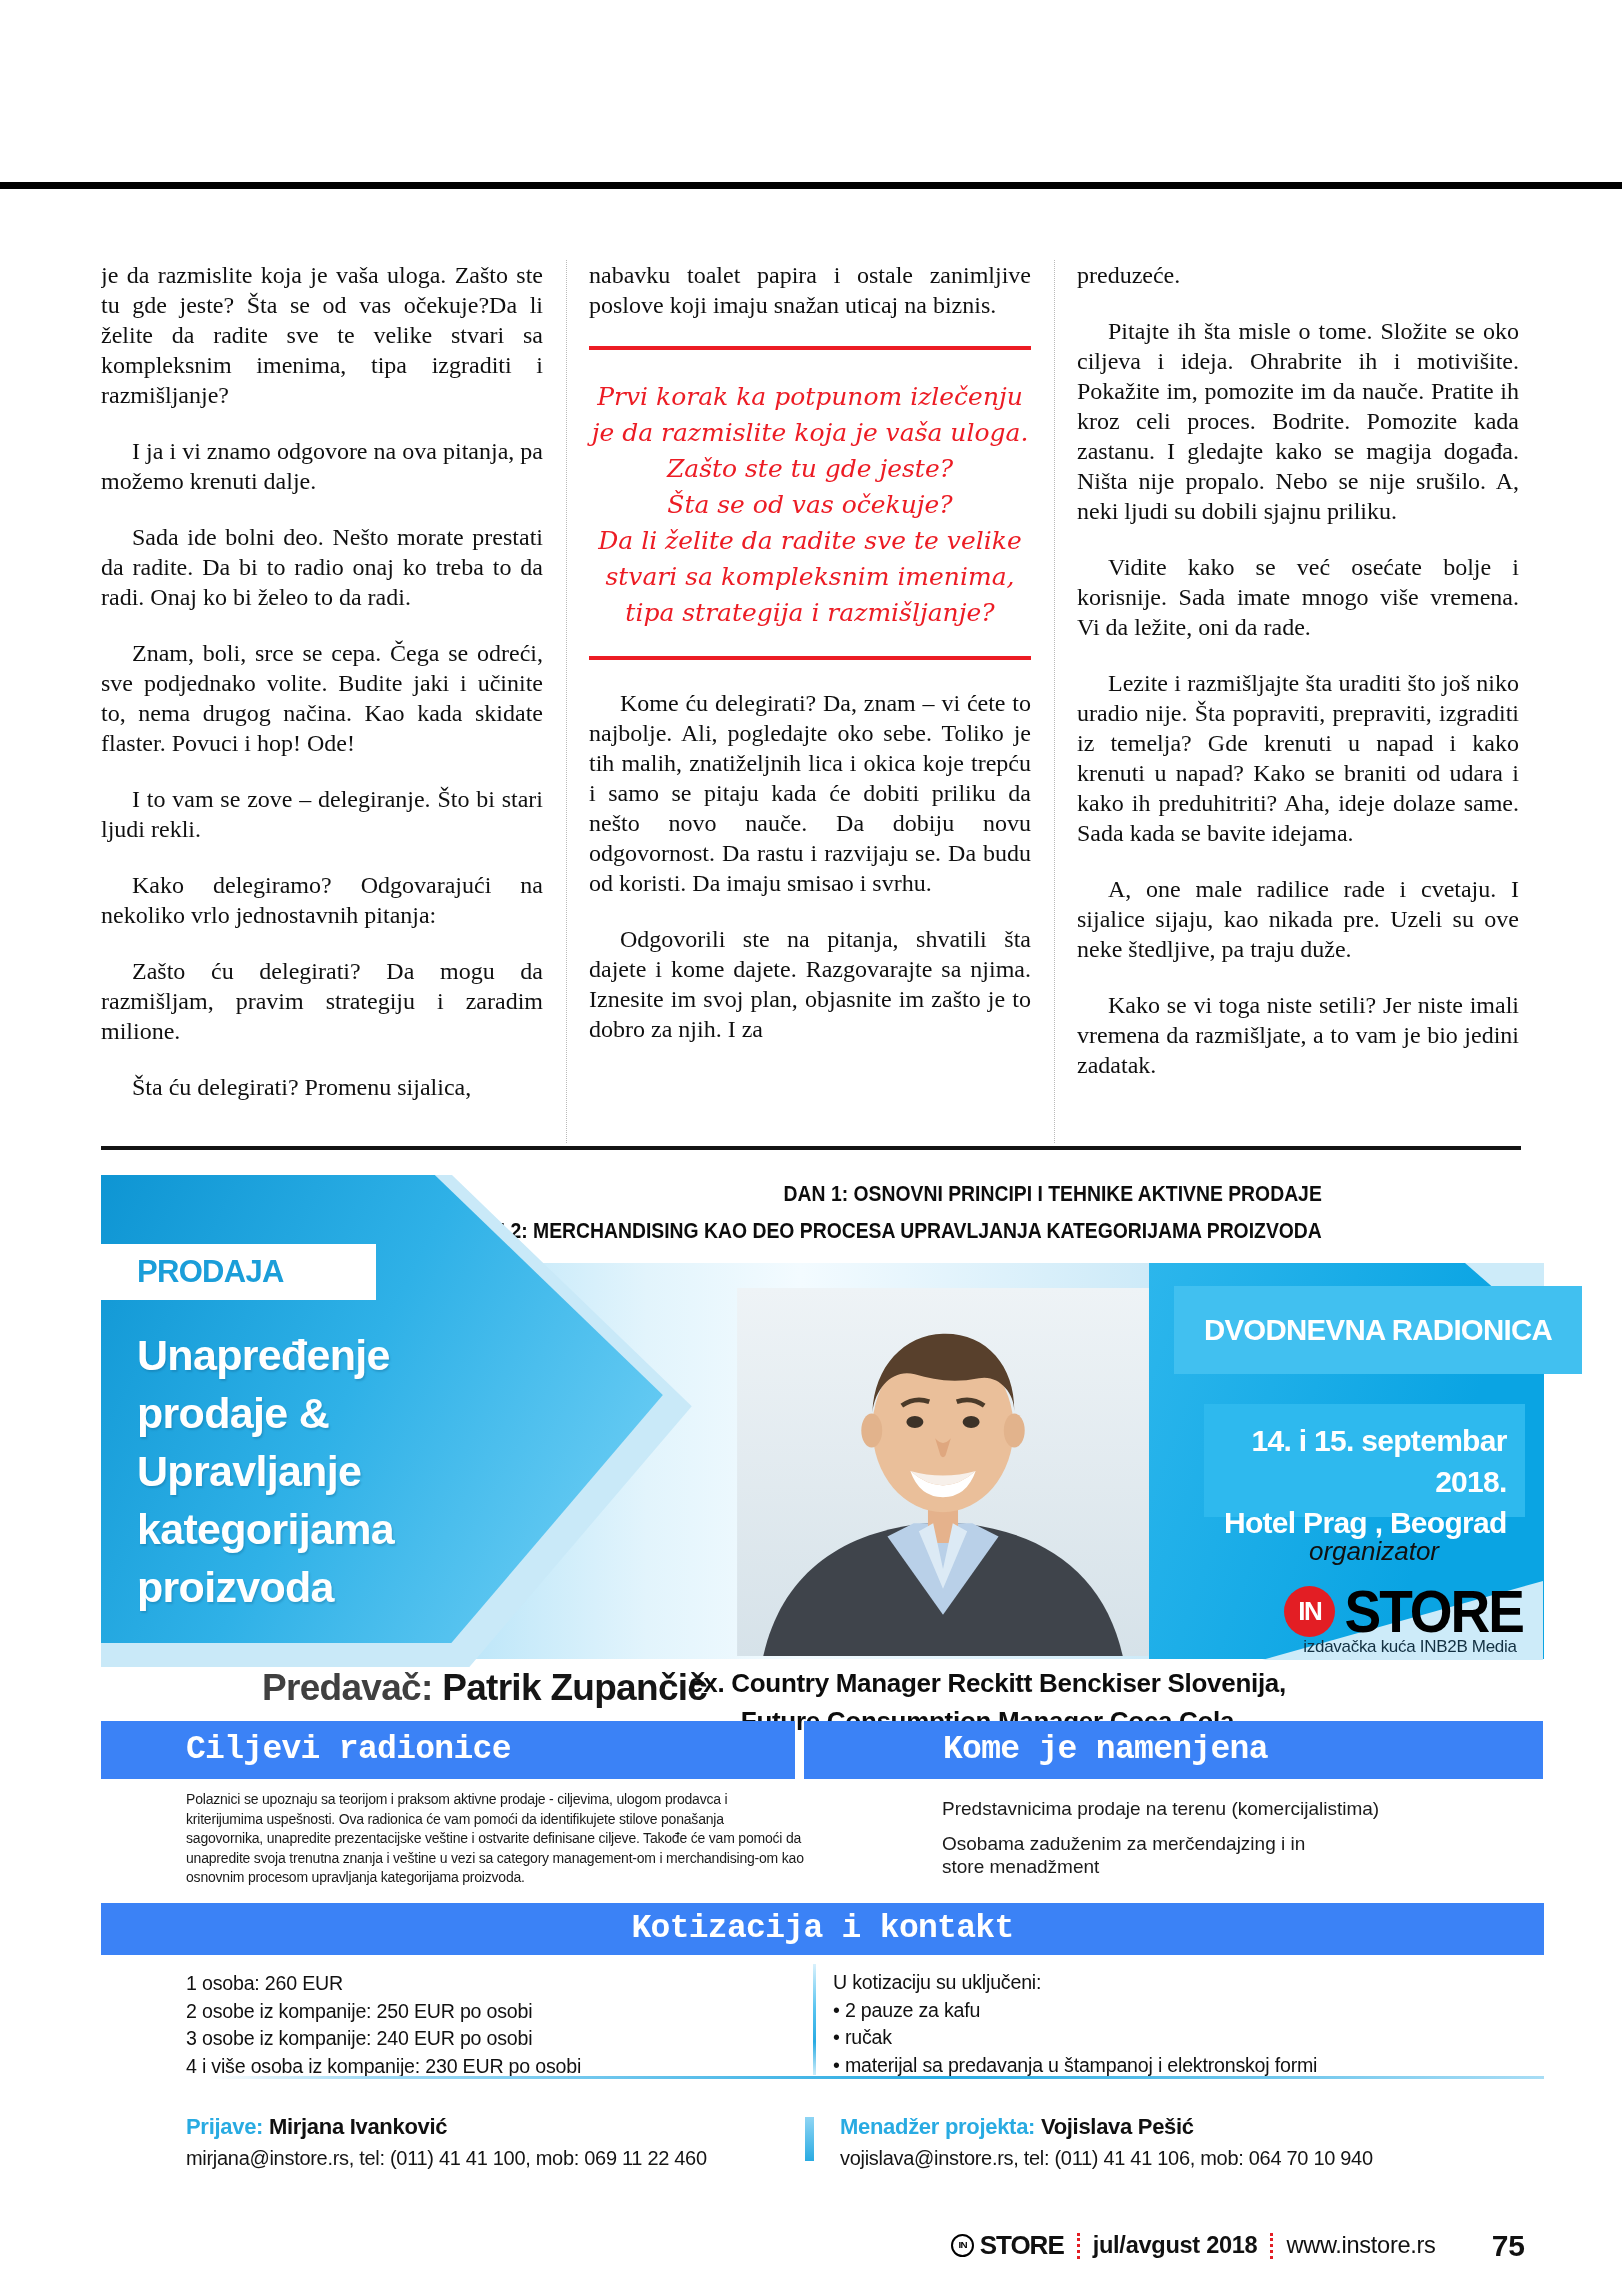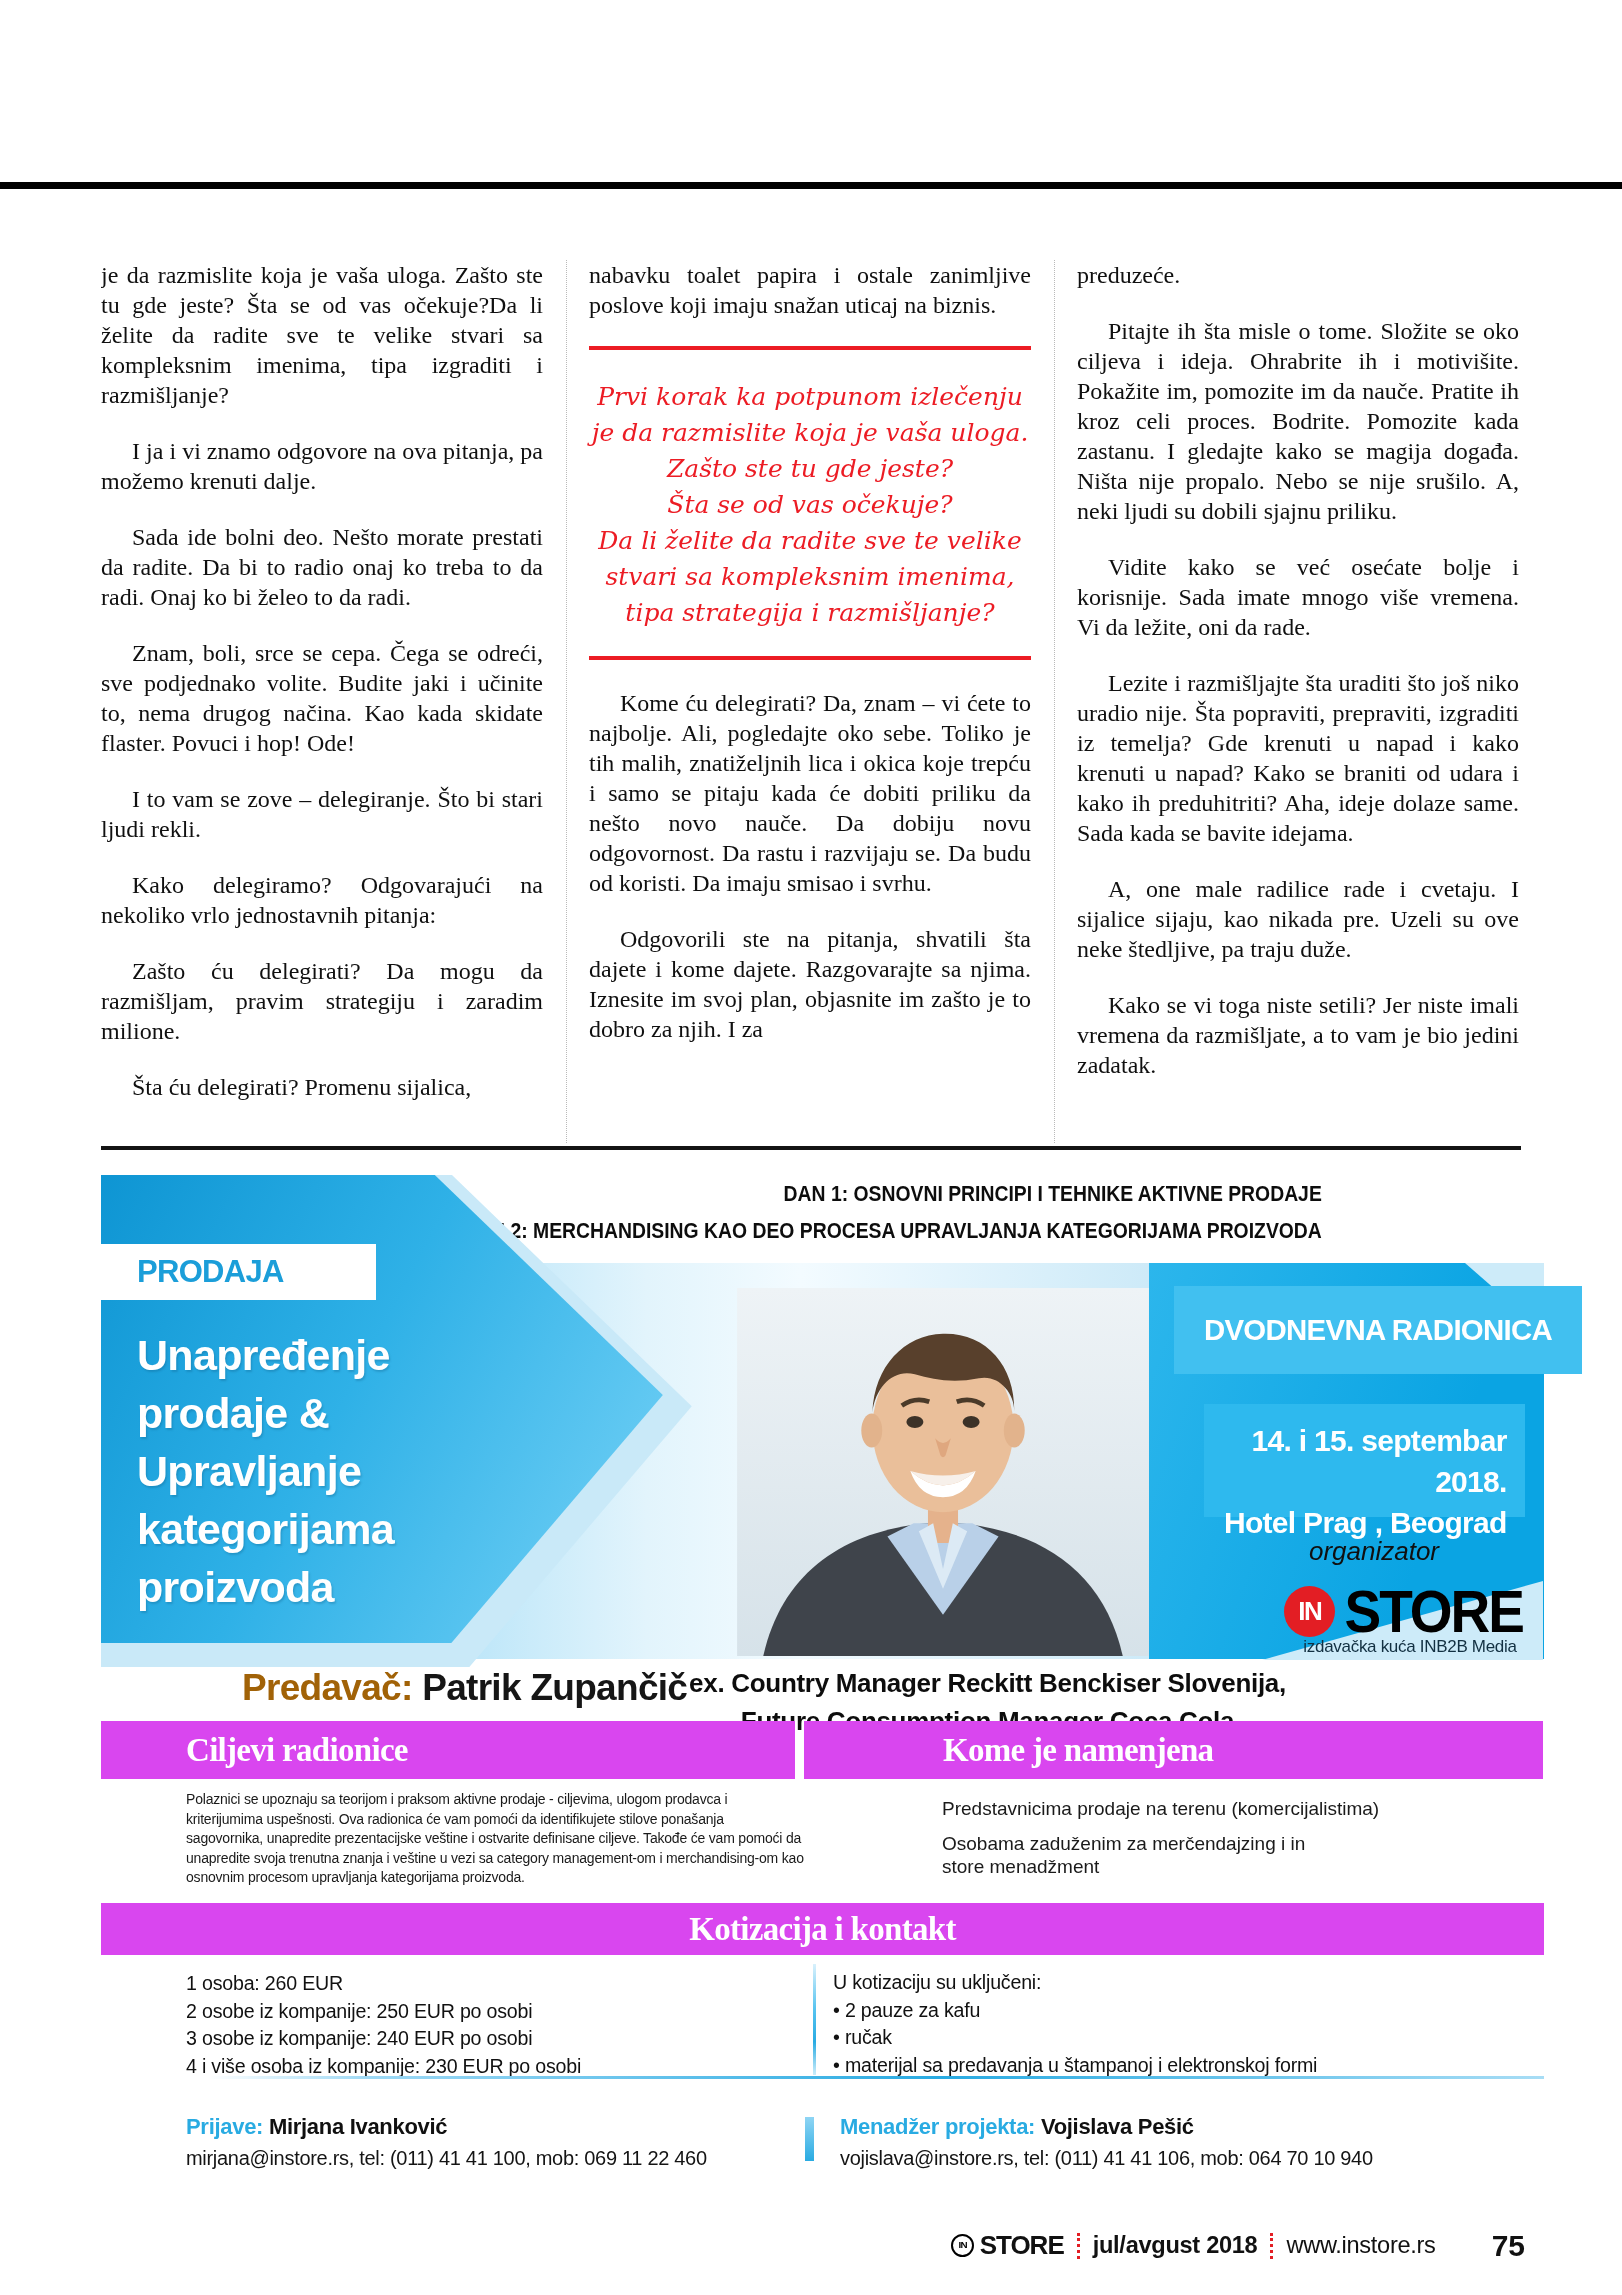--- a/index.html
+++ b/index.html
@@ -48,25 +48,25 @@
            padding:15.7px 18.3px 0 0;box-sizing:border-box;letter-spacing:-0.7px;}
   .organizer{position:absolute;right:105px;top:361px;font-style:italic;font-size:26px;color:#101010;}
   .logo-row{position:absolute;right:21px;top:404px;width:226px;display:flex;align-items:center;justify-content:flex-end;}
   .logo-in{width:51px;height:51px;border-radius:50%;background:#e31e24;color:#fff;font-weight:900;
            font-size:26px;text-align:center;line-height:51px;letter-spacing:-1.3px;flex:0 0 auto;}
   .logo-store{font-size:55px;font-weight:900;color:#000;letter-spacing:-2px;margin-left:9.2px;
               transform:scaleY(1.08);}
   .logo-sub{position:absolute;right:21px;top:462px;width:226px;text-align:center;font-size:17px;
             color:#123042;letter-spacing:-0.3px;}
   .lecturer{position:absolute;left:141px;top:492px;font-size:37px;font-weight:700;letter-spacing:-0.7px;white-space:nowrap;}
-  .lecturer .lbl{color:#a16207;}
+  .lecturer .lbl{color:#404040;margin-left:20px;}
   .lecturer .nm{color:#161616;}
   .bio{position:absolute;left:582px;top:489px;width:609px;text-align:center;font-weight:700;
        font-size:26px;line-height:38px;color:#0d0d0d;letter-spacing:-0.3px;}
-  .band{position:absolute;background:#d946ef;color:#fff;font-family:Liberation Serif, serif;font-weight:700;}
+  .band{position:absolute;background:#3b82f6;color:#fff;font-family:Liberation Mono, monospace;font-weight:700;}
   .band-goals{left:0;top:546px;width:694px;height:58px;}
   .band-aud{left:703px;top:546px;width:739px;height:58px;}
   .band-fee{left:0;top:728px;width:1443px;height:52px;text-align:center;}
   .band span{display:block;font-size:33px;line-height:58px;letter-spacing:-0.7px;}
   .band-goals span{padding-left:85px;}
   .band-aud span{padding-left:139px;}
   .band-fee span{line-height:52px;}
   .goals-body{position:absolute;left:85px;top:615px;width:618px;font-size:14px;line-height:19.6px;
               color:#1a1a1a;letter-spacing:-0.2px;text-align:left;}
   .aud-body{position:absolute;left:841px;top:622px;width:550px;font-size:19px;line-height:23.6px;color:#1a1a1a;}

